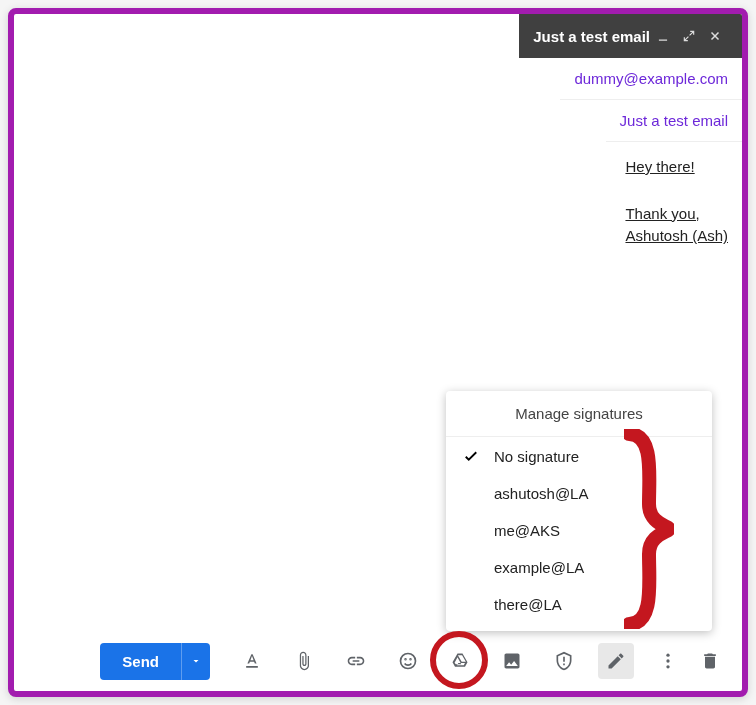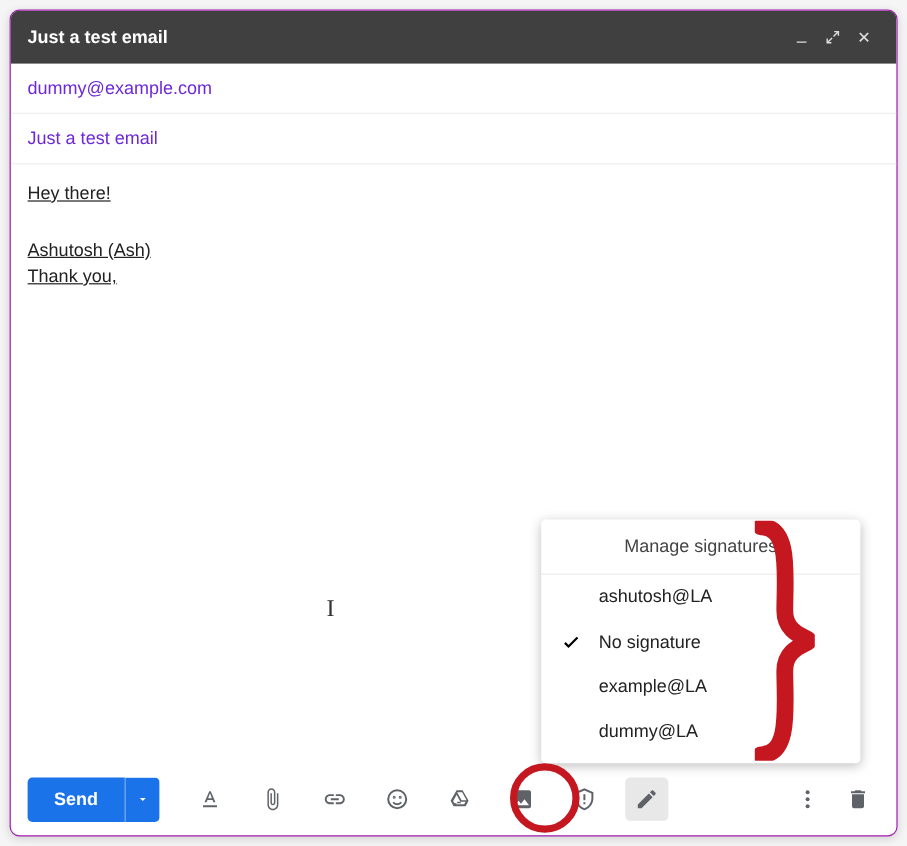--- a/index.html
+++ b/index.html
@@ -1,17 +1,17 @@
 <!DOCTYPE html>
 <html><head>
   <meta charset="utf-8">
   <style>
     * { box-sizing: border-box; margin: 0; padding: 0; }
     body { font-family: Arial, Helvetica, sans-serif; background: #f5f5f5; width: 756px; height: 705px; padding: 8px; }
-    .compose-window { width: 740px; height: 689px; background: #fff; border-radius: 8px; display: flex; flex-direction: column; position: relative; box-shadow: 0 2px 8px rgba(0,0,0,0.15); overflow: hidden; border: 1px solid #a21caf; }
+    .compose-window { width: 740px; height: 689px; background: #fff; border-radius: 8px; display: flex; flex-direction: column; position: relative; box-shadow: 0 2px 8px rgba(0,0,0,0.15); overflow: hidden; border: 6px solid #a21caf; align-items: flex-end; }
     .titlebar { background: #404040; color: #fff; height: 44px; display: flex; align-items: center; padding: 0 14px; font-size: 15px; font-weight: bold; }
     .titlebar .spacer { flex: 1; }
     .titlebar .win-btn { width: 26px; height: 26px; display: flex; align-items: center; justify-content: center; cursor: pointer; color: #ddd; font-size: 16px; }
     .titlebar .win-btn svg { width: 14px; height: 14px; }
     .field-row { padding: 12px 14px; border-bottom: 1px solid #eee; font-size: 15px; color: #6d28d9; }
     .body-area { flex: 1; padding: 14px; font-size: 15px; color: #222; line-height: 1.5; position: relative; text-decoration: underline; }
     .body-area .signature { margin-top: 24px; }
     .text-cursor { position: absolute; left: 263px; top: 355px; font-size: 20px; color: #333; pointer-events: none; font-family: Georgia, serif; }
     .toolbar { height: 60px; display: flex; align-items: center; padding: 0 14px; gap: 16px; position: relative; }
     .send-btn-group { display: flex; margin-right: 8px; }
@@ -57,22 +57,22 @@
     <span>dummy@example.com</span>
   </div>
 
   <div class="field-row">
     <span>Just a test email</span>
   </div>
 
   <div class="body-area">
     <div>Hey there!</div>
     <div class="signature">
+      <div>Thank you,</div>
       <div>Ashutosh (Ash)</div>
-      <div>Thank you,</div>
     </div>
     <span class="text-cursor">I</span>
   </div>
 
   <div class="toolbar">
     <div class="send-btn-group">
       <button class="send-btn">Send</button>
       <button class="send-more">
         <svg viewBox="0 0 24 24" width="12" height="12" fill="#fff">
             <path d="M7 10l5 5 5-5z"></path>
@@ -135,38 +135,42 @@
         <svg viewBox="0 0 24 24" fill="currentColor">
             <path d="M6 19c0 1.1.9 2 2 2h8c1.1 0 2-.9 2-2V7H6v12zM19 4h-3.5l-1-1h-5l-1 1H5v2h14V4z"></path>
           </svg>
       </div>
     </div>
   </div>
 
   <div class="popup">
     <div class="popup-header">Manage signatures</div>
     <div class="popup-item">
-      <span class="check"></span>
-      <span>ashutosh@LA</span>
-    </div>
-    <div class="popup-item">
       <span class="check">
           <svg viewBox="0 0 24 24" width="18" height="18" fill="none" stroke="#000" stroke-width="2.5">
             <path d="M5 13l4 4L19 7"></path>
           </svg>
         </span>
       <span>No signature</span>
     </div>
     <div class="popup-item">
       <span class="check"></span>
+      <span>ashutosh@LA</span>
+    </div>
+    <div class="popup-item">
+      <span class="check"></span>
+      <span>me@AKS</span>
+    </div>
+    <div class="popup-item">
+      <span class="check"></span>
       <span>example@LA</span>
     </div>
     <div class="popup-item">
       <span class="check"></span>
-      <span>dummy@LA</span>
+      <span>there@LA</span>
     </div>
   </div>
 
   <div class="red-circle" style="left: 416px; bottom: 2px;"></div>
 
   <svg class="red-brace" style="right: 68px; bottom: 62px;" width="50" height="200" viewBox="0 0 50 200">
     <path d="M5 5 C30 5 25 45 25 75 C25 95 45 97 45 100 C45 103 25 105 25 125 C25 155 30 195 5 195" fill="none" stroke="#c4171f" stroke-width="14" stroke-linecap="round"></path>
   </svg>
 
 </div>

